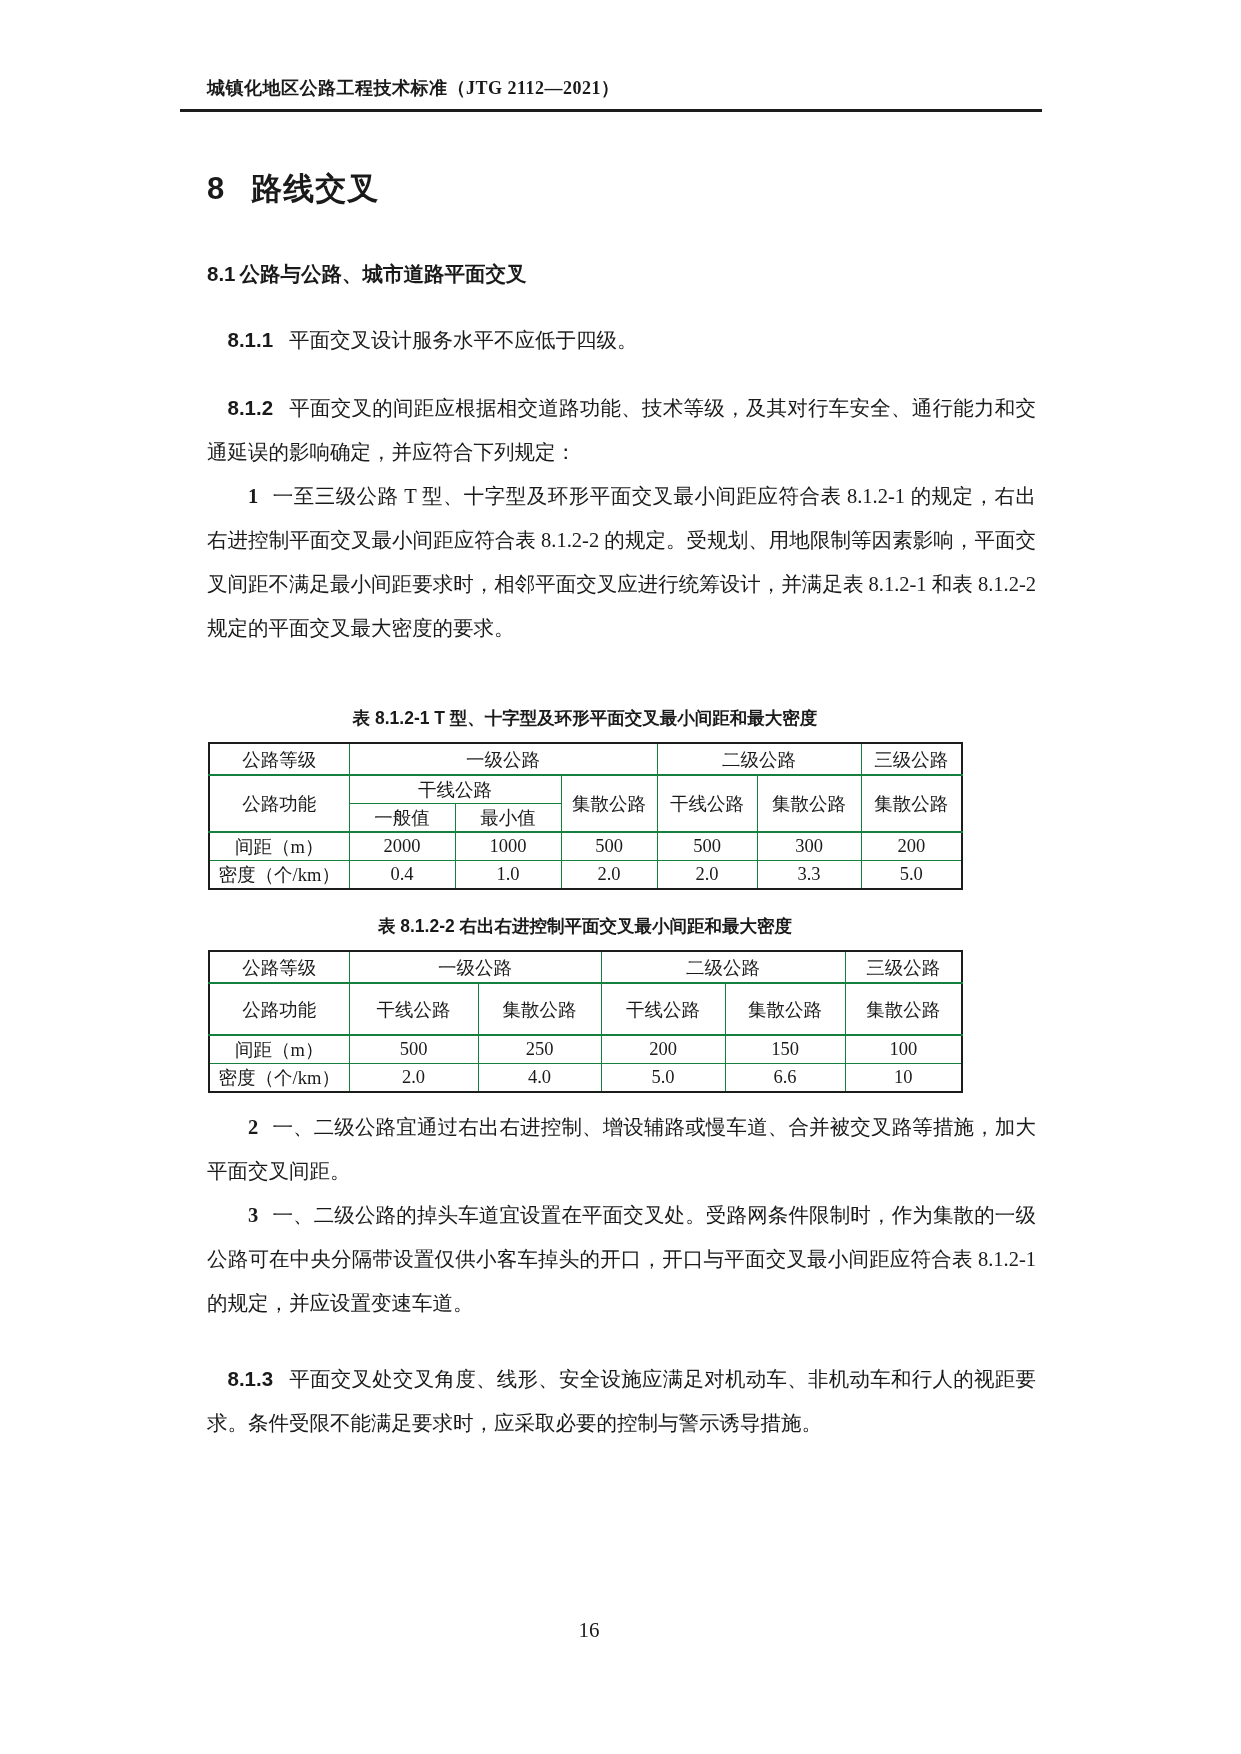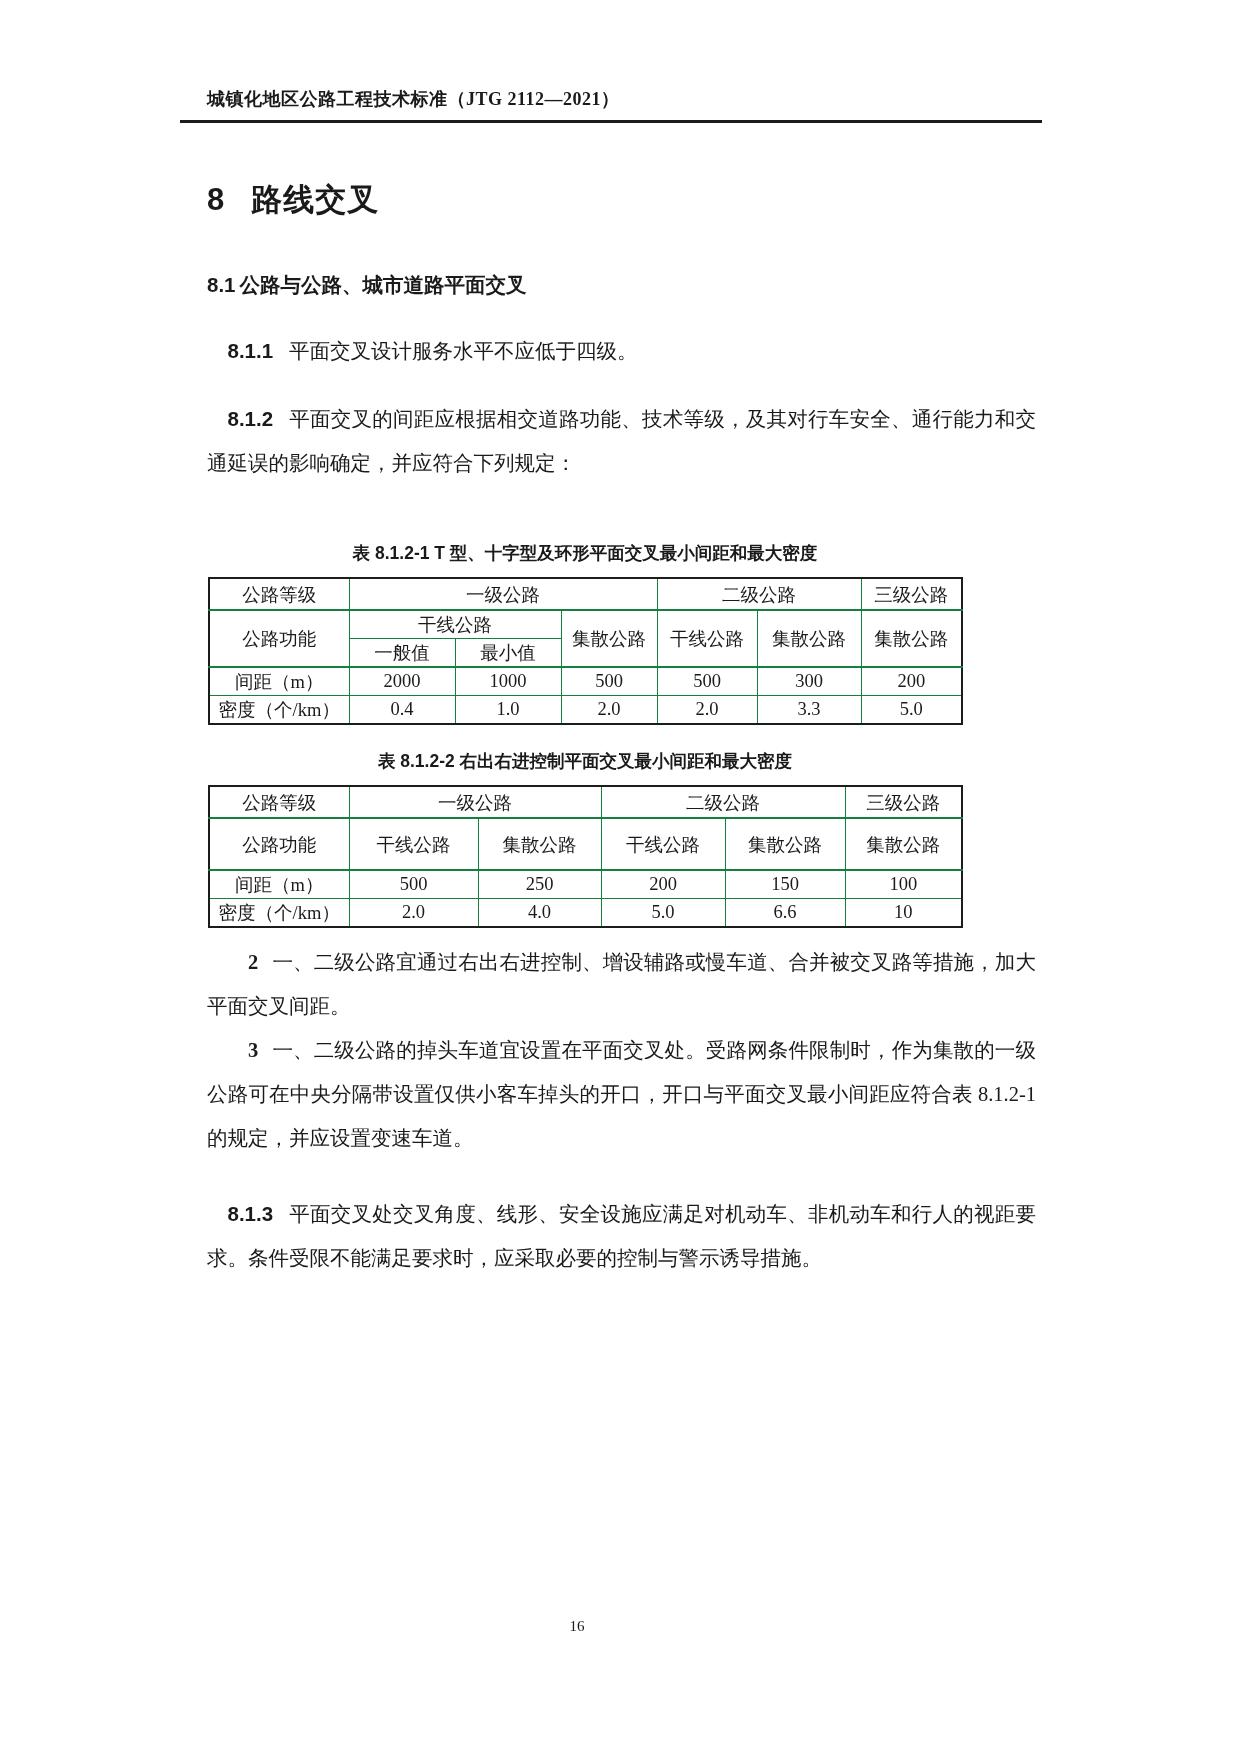--- a/index.html
+++ b/index.html
@@ -11,21 +11,21 @@
   .page {
     position: relative;
     width: 1241px;
     height: 1754px;
     background: #ffffff;
     overflow: hidden;
   }
   .content {
     position: absolute;
     left: 180px;
-    top: 15px;
+    top: 4px;
     width: 862px;
   }
   
   .doc-header {
     padding-top: 72px;
     padding-bottom: 9px;
     border-bottom: 3px solid #1c1c1c;
   }
   .doc-header .header-title {
     font-size: 18px;
@@ -103,25 +103,25 @@
   }
   tr.grade-row td { height: 32px; border-bottom-width: 2px; }
   tr.func-row td { height: 28px; }
   tr.func-row-tall td { height: 52px; }
   tr.sub-row td { height: 28px; }
   tr.spacing-row td { height: 28px; border-top-width: 2px; }
   tr.density-row td { height: 28px; }
   
   .page-number {
     position: absolute;
-    left: 172px;
+    left: 184px;
     width: 810px;
     top: 1618px;
     text-align: center;
-    font-size: 15px;
+    font-size: 21px;
   }
 </style>
 </head>
 <body>
 
 <div class="page">
   <div class="content">
 
     <div class="doc-header">
       <div class="header-title">城镇化地区公路工程技术标准（JTG 2112—2021）</div>
@@ -136,20 +136,23 @@
     </div>
 
     <p class="para clause p-811">
       <span class="num">8.1.1</span><span>平面交叉设计服务水平不应低于四级。</span>
     </p>
 
     <p class="para clause p-812">
       <span class="num">8.1.2</span><span>平面交叉的间距应根据相交道路功能、技术等级，及其对行车安全、通行能力和交通延误的影响确定，并应符合下列规定：</span>
     </p>
 
+    <p class="para item">
+      <span class="num">1</span><span>一至三级公路 T 型、十字型及环形平面交叉最小间距应符合表 8.1.2-1 的规定，右出右进控制平面交叉最小间距应符合表 8.1.2-2 的规定。受规划、用地限制等因素影响，平面交叉间距不满足最小间距要求时，相邻平面交叉应进行统筹设计，并满足表 8.1.2-1 和表 8.1.2-2 规定的平面交叉最大密度的要求。</span>
+    </p>
 
     <div class="tbl-caption">表 8.1.2-1 T 型、十字型及环形平面交叉最小间距和最大密度</div>
 
     <table class="doc-table">
       <colgroup>
         <col style="width:140px">
           <col style="width:106px">
           <col style="width:106px">
           <col style="width:96px">
           <col style="width:100px">

